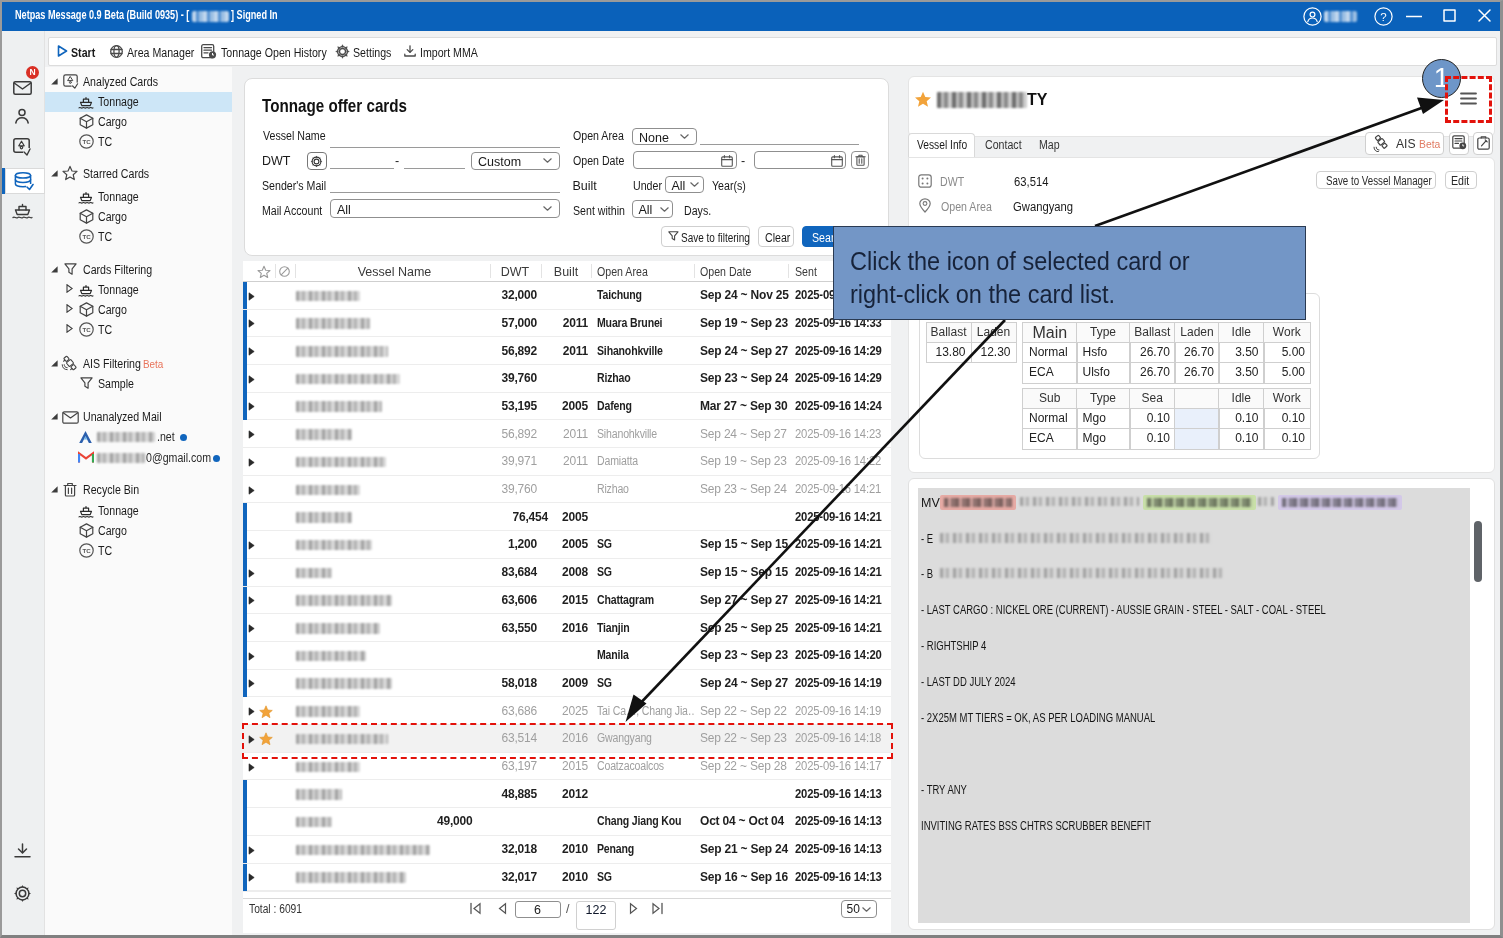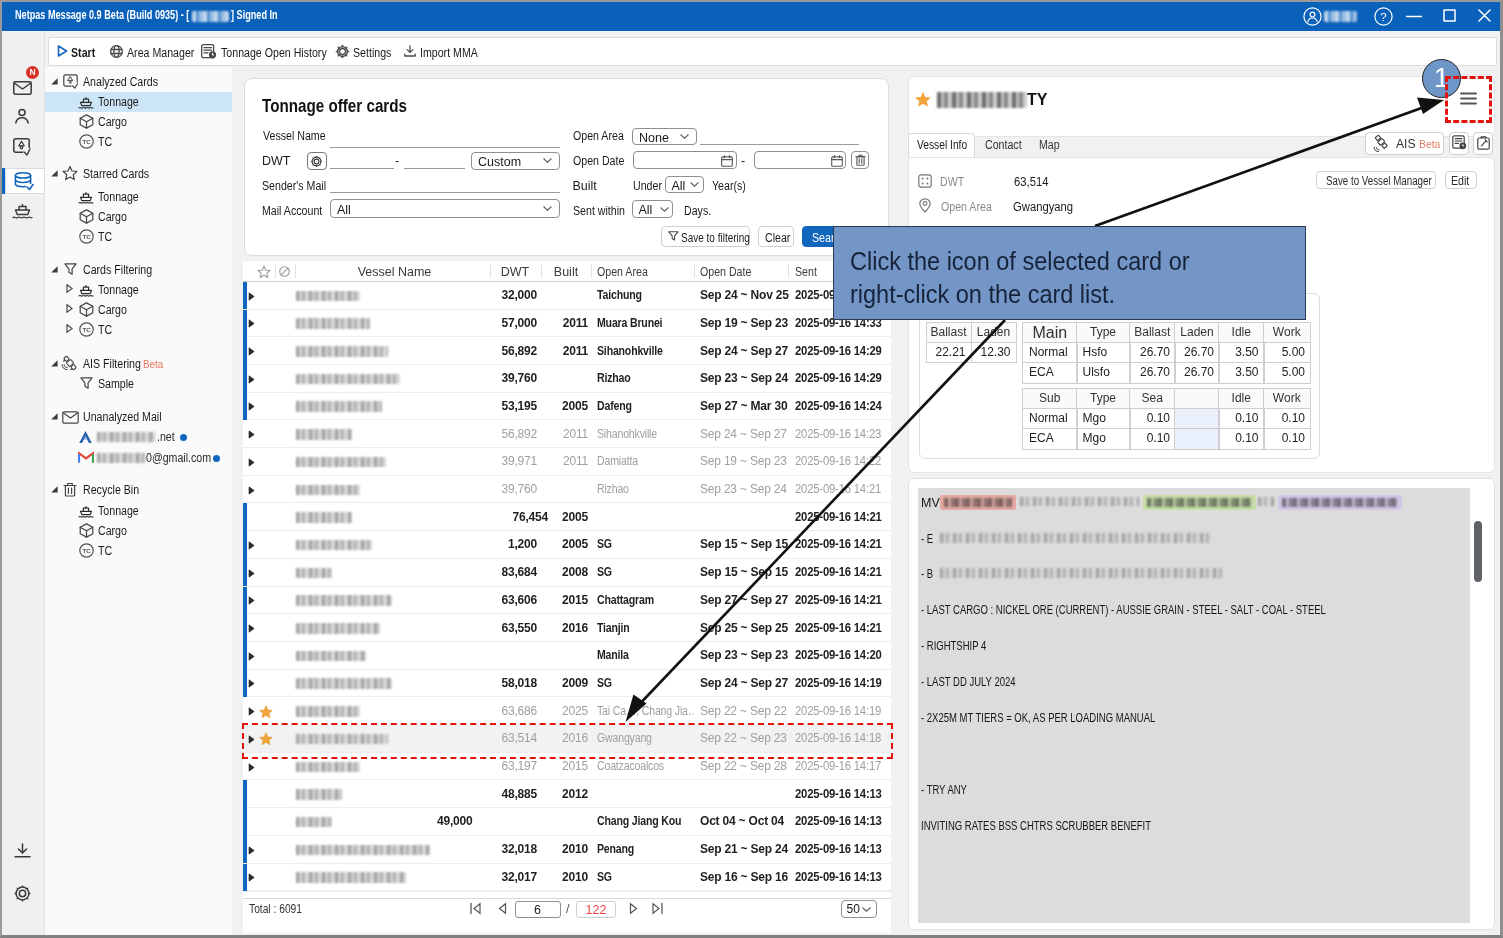--- a/index.html
+++ b/index.html
@@ -405,21 +405,21 @@
 <div class="tcell bold" style="left:795px;top:371.25px;transform-origin:0 0;transform:scaleX(0.94)">2025-09-16 14:29</div>
 <div class="a" style="left:243px;top:419.3px;width:648px;height:1px;background:#ededed"></div>
 <div class="a" style="left:243px;top:392.6px;width:4px;height:27.7px;background:#1065bd"></div>
 <svg class="a" style="left:248px;top:402.45000000000005px;" width="7" height="9" viewBox="0 0 7 9">
     <polygon points="1,0.8 6.2,4.5 1,8.2" fill="#2a2a2a" stroke="#2a2a2a" stroke-width="0.6"></polygon>
   </svg>
 <div class="a blob" style="left:296px;top:401.45000000000005px;width:86px;height:10.5px;"></div>
 <div class="tcell bold" style="left:437px;top:398.95000000000005px;width:100px;text-align:right">53,195</div>
 <div class="tcell bold" style="left:508px;top:398.95000000000005px;width:80px;text-align:right">2005</div>
 <div class="tcell bold" style="left:597px;top:398.95000000000005px;width:110px;overflow:hidden;transform-origin:0 0;transform:scaleX(0.88)">Dafeng</div>
-<div class="tcell bold" style="left:700px;top:398.95000000000005px">Sep 27 ~ Mar 30</div>
+<div class="tcell bold" style="left:700px;top:398.95000000000005px">Mar 27 ~ Sep 30</div>
 <div class="tcell bold" style="left:795px;top:398.95000000000005px;transform-origin:0 0;transform:scaleX(0.94)">2025-09-16 14:24</div>
 <div class="a" style="left:243px;top:447.0px;width:648px;height:1px;background:#ededed"></div>
 <svg class="a" style="left:248px;top:430.15000000000003px;" width="7" height="9" viewBox="0 0 7 9">
     <polygon points="1,0.8 6.2,4.5 1,8.2" fill="#2a2a2a" stroke="#2a2a2a" stroke-width="0.6"></polygon>
   </svg>
 <div class="a blob" style="left:296px;top:429.15000000000003px;width:56px;height:10.5px;"></div>
 <div class="tcell dim" style="left:437px;top:426.65000000000003px;width:100px;text-align:right">56,892</div>
 <div class="tcell dim" style="left:508px;top:426.65000000000003px;width:80px;text-align:right">2011</div>
 <div class="tcell dim" style="left:597px;top:426.65000000000003px;width:110px;overflow:hidden;transform-origin:0 0;transform:scaleX(0.88)">Sihanohkville</div>
 <div class="tcell dim" style="left:700px;top:426.65000000000003px">Sep 24 ~ Sep 27</div>
@@ -590,21 +590,21 @@
 <div class="a" style="left:249px;top:902px;font-size:12.5px;color:#333;font-weight:400;white-space:nowrap;line-height:14.4px;transform-origin:0 0;transform:scaleX(0.82);">Total : 6091</div>
 <svg class="a" style="left:469px;top:902px;" width="13" height="13" viewBox="0 0 13 13">
     <path d="M2,1.5 V11.5" fill="none" stroke="#555" stroke-width="1.3" stroke-linecap="round" stroke-linejoin="round"></path>
     <polygon points="11,1.8 5,6.5 11,11.2" fill="none" stroke="#555" stroke-width="1.2"></polygon>
   </svg>
 <svg class="a" style="left:495px;top:902px;" width="13" height="13" viewBox="0 0 13 13">
     <polygon points="10.5,1.8 4.5,6.5 10.5,11.2" fill="none" stroke="#555" stroke-width="1.2"></polygon>
   </svg>
 <div class="a" style="left:514.5px;top:900.5px;width:46px;height:17px;background:#fff;border:1px solid #8f8f8f;border-radius:3px;text-align:center;font-size:12.5px;color:#222;line-height:16px">6</div>
 <div class="a" style="left:566px;top:902px;font-size:12.5px;color:#555;font-weight:400;white-space:nowrap;line-height:14.4px;">/</div>
-<div class="a" style="left:576px;top:900.5px;width:40px;height:17px;background:#fff;border:1px solid #d0d0d0;border-radius:3px;text-align:center;font-size:12.5px;color:#ef4444;line-height:16px">122</div>
+<div class="a" style="left:576px;top:900.5px;width:40px;height:29px;background:#fff;border:1px solid #d0d0d0;border-radius:3px;text-align:center;font-size:12.5px;color:#0f172a;line-height:16px">122</div>
 <svg class="a" style="left:628px;top:902px;" width="13" height="13" viewBox="0 0 13 13">
     <polygon points="2.5,1.8 8.5,6.5 2.5,11.2" fill="none" stroke="#555" stroke-width="1.2"></polygon>
   </svg>
 <svg class="a" style="left:651px;top:902px;" width="13" height="13" viewBox="0 0 13 13">
     <polygon points="2,1.8 8,6.5 2,11.2" fill="none" stroke="#555" stroke-width="1.2"></polygon>
     <path d="M11,1.5 V11.5" fill="none" stroke="#555" stroke-width="1.3" stroke-linecap="round" stroke-linejoin="round"></path>
   </svg>
 <div class="a sel" style="left:840.5px;top:900px;width:36px;height:17.5px;"></div>
 <div class="a" style="left:846.5px;top:903px;font-size:12px;color:#1a1a1a;font-weight:400;white-space:nowrap;line-height:13.8px;">50</div>
 <svg class="a" style="left:862px;top:907px;" width="9" height="5" viewBox="0 0 9 5">
@@ -668,21 +668,21 @@
 <div class="a btn" style="left:1444.5px;top:170.5px;width:32.5px;height:18px;"></div>
 <div class="a" style="left:1450.5px;top:173.5px;font-size:12.5px;color:#2a2a2a;font-weight:400;white-space:nowrap;line-height:14.4px;transform-origin:0 0;transform:scaleX(0.85);">Edit</div>
 <div class="a" style="left:919px;top:293px;width:401px;height:165.5px;background:#fff;border:1px solid #dcdcdc;border-radius:6px"></div>
 <div class="a" style="left:925.5px;top:321.5px;width:46px;height:21px;border:1px solid #cfcfcf;background:#fafafa;">
     <div style="font-size:12px;color:#333;text-align:center;line-height:19px;overflow:hidden">Ballast</div>
   </div>
 <div class="a" style="left:970.5px;top:321.5px;width:46px;height:21px;border:1px solid #cfcfcf;background:#fafafa;">
     <div style="font-size:12px;color:#333;text-align:center;line-height:19px;overflow:hidden">Laden</div>
   </div>
 <div class="a" style="left:925.5px;top:341.5px;width:46px;height:21px;border:1px solid #cfcfcf;">
-    <div style="font-size:12px;color:#222;text-align:right;padding-right:5px;line-height:19px;overflow:hidden">22.21</div>
+    <div style="font-size:12px;color:#222;text-align:right;padding-right:5px;line-height:19px;overflow:hidden">13.80</div>
   </div>
 <div class="a" style="left:970.5px;top:341.5px;width:46px;height:21px;border:1px solid #cfcfcf;">
     <div style="font-size:12px;color:#222;text-align:right;padding-right:5px;line-height:19px;overflow:hidden">12.30</div>
   </div>
 <div class="a" style="left:1022px;top:321.5px;width:55.5px;height:21px;border:1px solid #cfcfcf;background:#fafafa;">
     <div style="font-size:16px;color:#333;text-align:center;line-height:19px;overflow:hidden">Main</div>
   </div>
 <div class="a" style="left:1022px;top:341.5px;width:55.5px;height:21.5px;border:1px solid #cfcfcf;">
     <div style="font-size:12px;color:#222;text-align:left;padding-left:6px;line-height:19.5px;overflow:hidden">Normal</div>
   </div>

